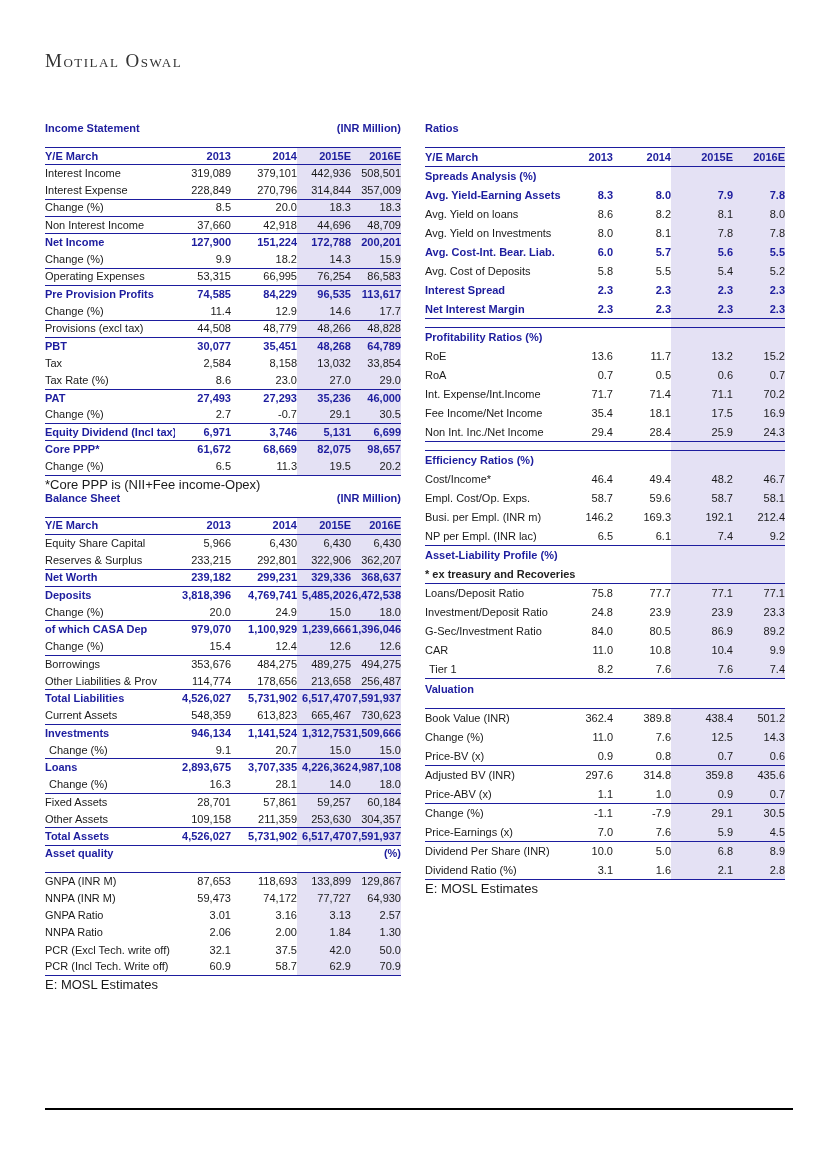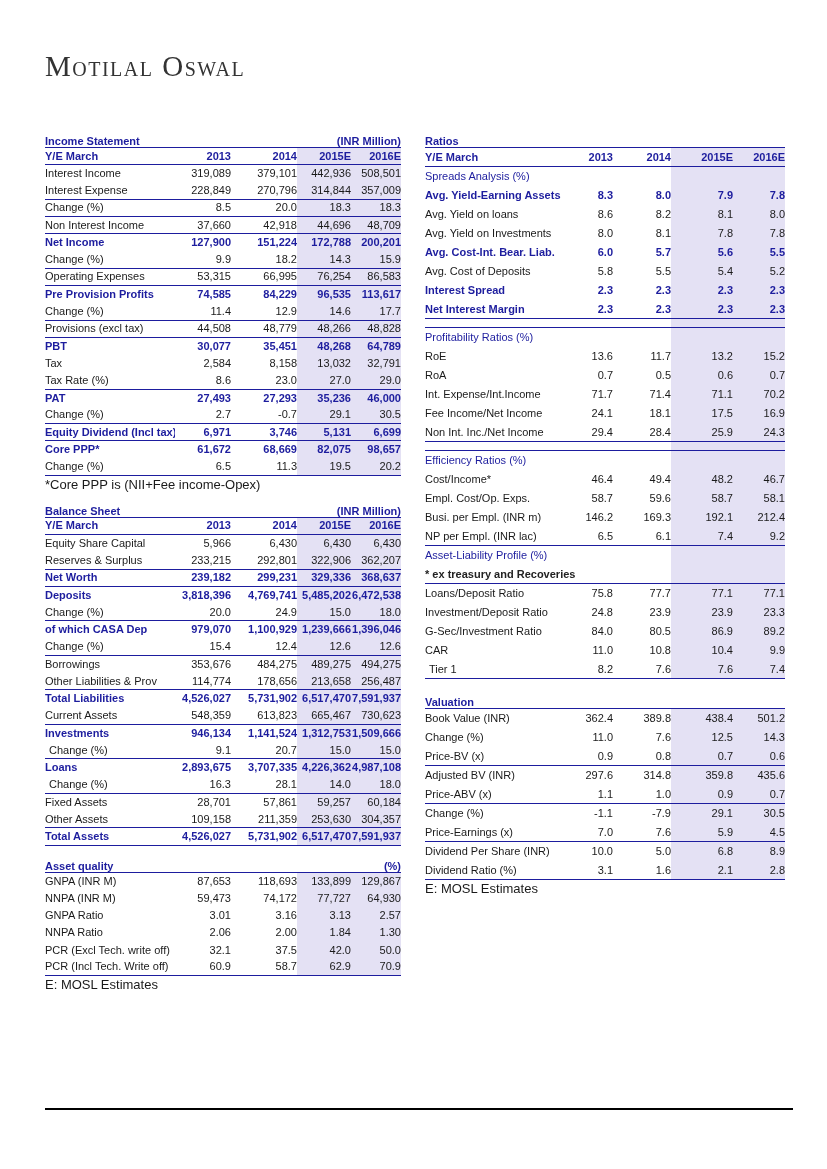--- a/index.html
+++ b/index.html
@@ -1,37 +1,37 @@
 <!DOCTYPE html>
 <html><head>
 <meta charset="utf-8">
 <style>
   html,body{margin:0;padding:0;background:#ffffff;}
   body{width:827px;height:1169px;position:relative;font-family:"Liberation Sans",sans-serif;color:#1a1a1a;}
   .logo{position:absolute;left:45px;top:50px;font-family:"Liberation Serif",serif;font-variant:small-caps;
-        font-size:29px;letter-spacing:1.5px;color:#333;}
+        font-size:19px;letter-spacing:1.5px;color:#333;}
   .cols{position:absolute;left:45px;top:131px;display:flex;gap:24px;}
   .col-left{width:356px;}
   .col-right{width:360px;}
   .tbl{width:100%;font-size:11px;line-height:1;}
   .t-row{display:flex;justify-content:space-between;align-items:flex-end;height:17px;
-         font-weight:bold;color:#1d1d9e;border-bottom:1px solid #1d1d9e;padding-bottom:0;box-sizing:border-box;}
+         font-weight:bold;color:#1d1d9e;border-bottom:1px solid #1d1d9e;padding-bottom:13px;box-sizing:border-box;}
   .row{display:flex;align-items:center;box-sizing:border-box;}
   .rh17 .row{height:17.25px;}
   .rh19 .row{height:19px;}
   .row.sp{height:9px !important;}
   .rule{border-bottom:1px solid #1d1d9e;}
   .cell{white-space:nowrap;overflow:hidden;box-sizing:border-box;height:100%;display:flex;align-items:center;}
   .lab{flex:1 1 auto;justify-content:flex-start;}
   .num{flex:0 0 auto;justify-content:flex-end;text-align:right;}
   .col-left .c1{width:56px;} .col-left .c2{width:66px;} .col-left .c3{width:54px;} .col-left .c4{width:50px;}
   .col-right .c1{width:40px;} .col-right .c2{width:58px;} .col-right .c3{width:62px;} .col-right .c4{width:52px;}
   .hl{background:#e4e1f4;}
   .bold{font-weight:bold;color:#1d1d9e;}
-  .subh{font-weight:normal;color:#1d1d9e;}
+  .subh{font-weight:bold;color:#1d1d9e;}
   .note{font-weight:bold;color:#222;}
   .head{font-weight:bold;color:#1d1d9e;border-bottom:1px solid #1d1d9e;}
   .indent .lab{padding-left:4px;}
   .foot{height:17px;display:flex;align-items:center;font-size:13px;color:#1a1a1a;}
   .gap8{height:8px;} .gap10{height:10px;} .gap13{height:13px;}
   .footer-rule{position:absolute;left:45px;top:1108px;width:748px;height:2px;background:#000;}
 </style>
 </head>
 <body>
 
@@ -127,21 +127,21 @@
             <div class="cell num c1">30,077</div>
             <div class="cell num c2">35,451</div>
             <div class="cell num c3 hl">48,268</div>
             <div class="cell num c4 hl">64,789</div>
           </div>
           <div class="row">
             <div class="cell lab">Tax</div>
             <div class="cell num c1">2,584</div>
             <div class="cell num c2">8,158</div>
             <div class="cell num c3 hl">13,032</div>
-            <div class="cell num c4 hl">32,791</div>
+            <div class="cell num c4 hl">33,854</div>
           </div>
           <div class="row rule">
             <div class="cell lab">Tax Rate (%)</div>
             <div class="cell num c1">8.6</div>
             <div class="cell num c2">23.0</div>
             <div class="cell num c3 hl">27.0</div>
             <div class="cell num c4 hl">29.0</div>
           </div>
           <div class="row bold">
             <div class="cell lab">PAT</div>
@@ -464,21 +464,21 @@
           </div>
           <div class="row">
             <div class="cell lab">Int. Expense/Int.Income</div>
             <div class="cell num c1">71.7</div>
             <div class="cell num c2">71.4</div>
             <div class="cell num c3 hl">71.1</div>
             <div class="cell num c4 hl">70.2</div>
           </div>
           <div class="row">
             <div class="cell lab">Fee Income/Net Income</div>
-            <div class="cell num c1">24.1</div>
+            <div class="cell num c1">35.4</div>
             <div class="cell num c2">18.1</div>
             <div class="cell num c3 hl">17.5</div>
             <div class="cell num c4 hl">16.9</div>
           </div>
           <div class="row rule">
             <div class="cell lab">Non Int. Inc./Net Income</div>
             <div class="cell num c1">29.4</div>
             <div class="cell num c2">28.4</div>
             <div class="cell num c3 hl">25.9</div>
             <div class="cell num c4 hl">24.3</div>

